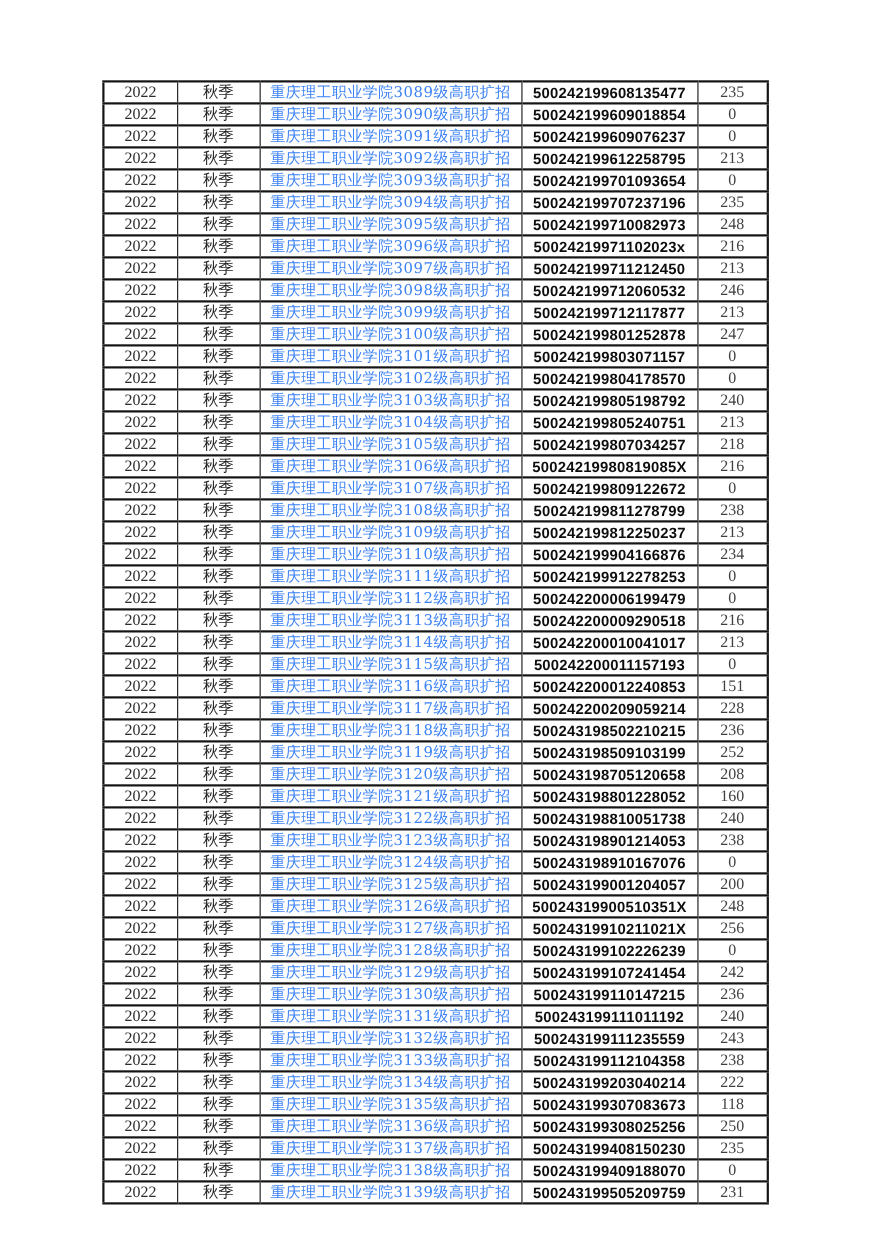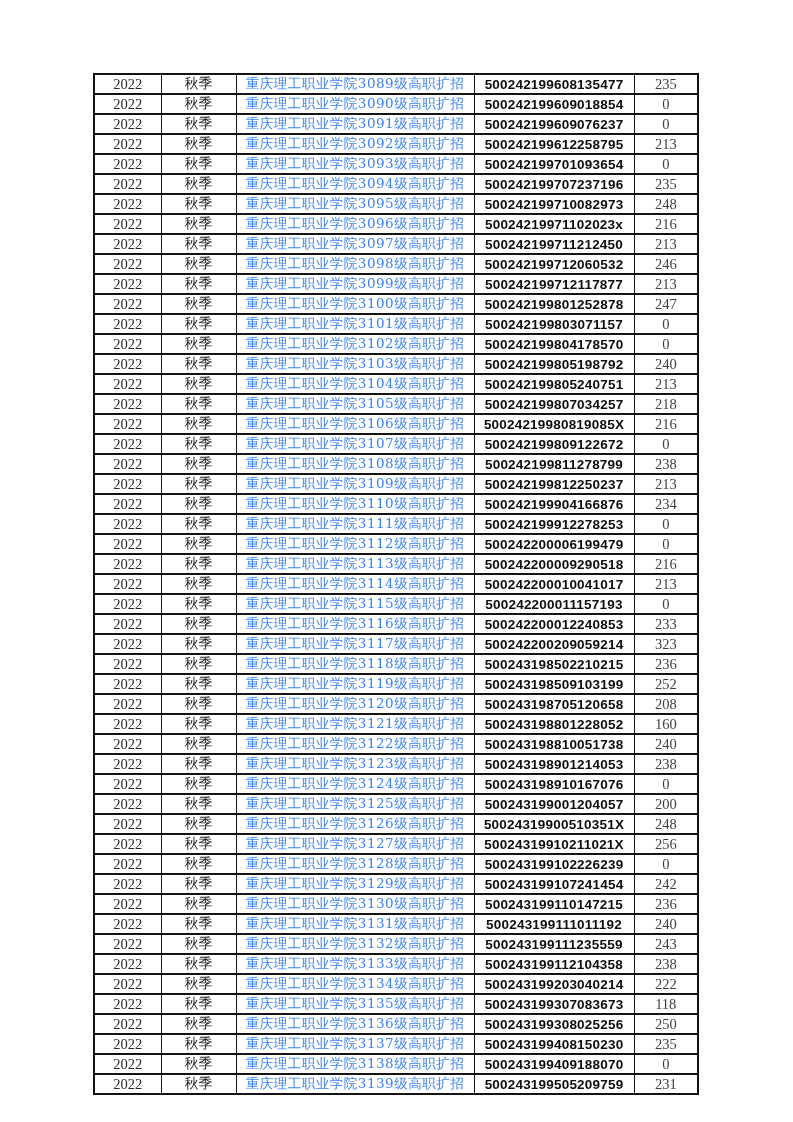--- a/index.html
+++ b/index.html
@@ -273,28 +273,28 @@
           <td class="c-season">秋季</td>
           <td class="c-school">重庆理工职业学院3115级高职扩招</td>
           <td class="c-id">500242200011157193</td>
           <td class="c-score">0</td>
         </tr>
         <tr>
           <td class="c-year">2022</td>
           <td class="c-season">秋季</td>
           <td class="c-school">重庆理工职业学院3116级高职扩招</td>
           <td class="c-id">500242200012240853</td>
-          <td class="c-score">233</td>
+          <td class="c-score">151</td>
         </tr>
         <tr>
           <td class="c-year">2022</td>
           <td class="c-season">秋季</td>
           <td class="c-school">重庆理工职业学院3117级高职扩招</td>
           <td class="c-id">500242200209059214</td>
-          <td class="c-score">323</td>
+          <td class="c-score">228</td>
         </tr>
         <tr>
           <td class="c-year">2022</td>
           <td class="c-season">秋季</td>
           <td class="c-school">重庆理工职业学院3118级高职扩招</td>
           <td class="c-id">500243198502210215</td>
           <td class="c-score">236</td>
         </tr>
         <tr>
           <td class="c-year">2022</td>

